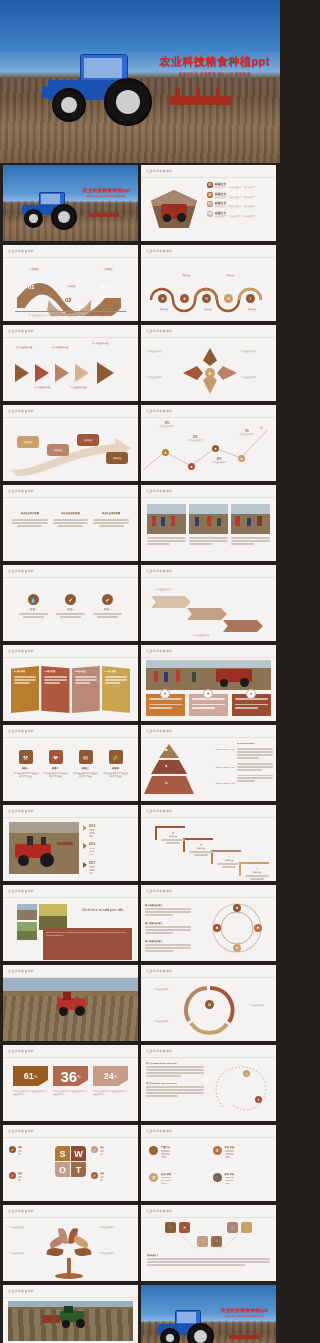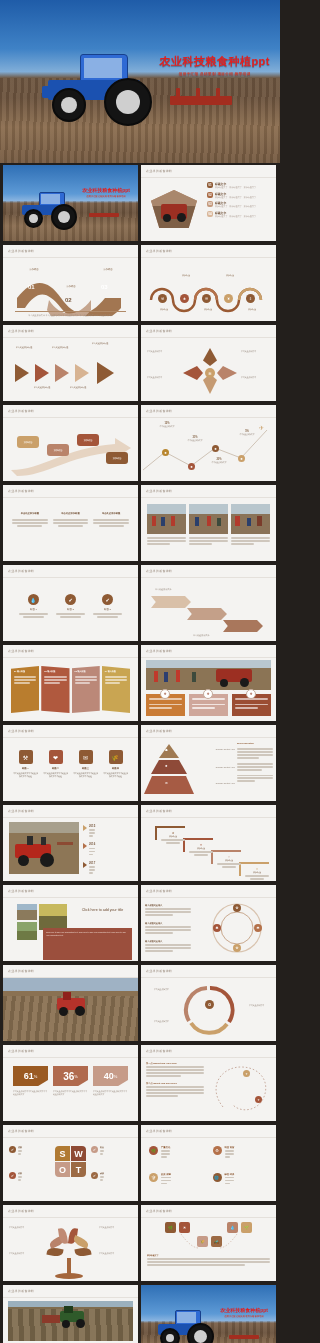--- a/index.html
+++ b/index.html
@@ -633,28 +633,28 @@
     <div class="inner" style="display:flex;gap:5px;padding:8px 10px;">
       <div style="flex:1;">
         <div style="height:20px;background:#9a5a22;clip-path:polygon(0 0,100% 0,100% 70%,72% 100%,0 100%);display:flex;align-items:center;justify-content:center;">
           <span class="pct" style="font-size:9px;">61</span>
             <span style="color:#fff;font-size:4px;">%</span>
         </div>
         <div style="font-size:1.9px;color:#8d7d70;margin-top:4px;line-height:1.5;">单击此处添加文本单击此处添加文本单击此处添加文本</div>
       </div>
       <div style="flex:1;">
         <div style="height:20px;background:#b06a4e;clip-path:polygon(0 0,100% 0,100% 70%,72% 100%,0 100%);display:flex;align-items:center;justify-content:center;">
-          <span class="pct" style="font-size:10px;">36</span>
+          <span class="pct" style="font-size:15px;">36</span>
             <span style="color:#fff;font-size:4px;">%</span>
         </div>
         <div style="font-size:1.9px;color:#8d7d70;margin-top:4px;line-height:1.5;">单击此处添加文本单击此处添加文本单击此处添加文本</div>
       </div>
       <div style="flex:1;">
         <div style="height:20px;background:#c69b88;clip-path:polygon(0 0,100% 0,100% 70%,72% 100%,0 100%);display:flex;align-items:center;justify-content:center;">
-          <span class="pct" style="font-size:9px;">40</span>
+          <span class="pct" style="font-size:9px;">24</span>
             <span style="color:#fff;font-size:4px;">%</span>
         </div>
         <div style="font-size:1.9px;color:#8d7d70;margin-top:4px;line-height:1.5;">单击此处添加文本单击此处添加文本单击此处添加文本</div>
       </div>
     </div>
   </div>
 
   <div class="slide r">
     <div class="s-head">农业科技粮食种植</div>
     <div class="s-rule"></div>

